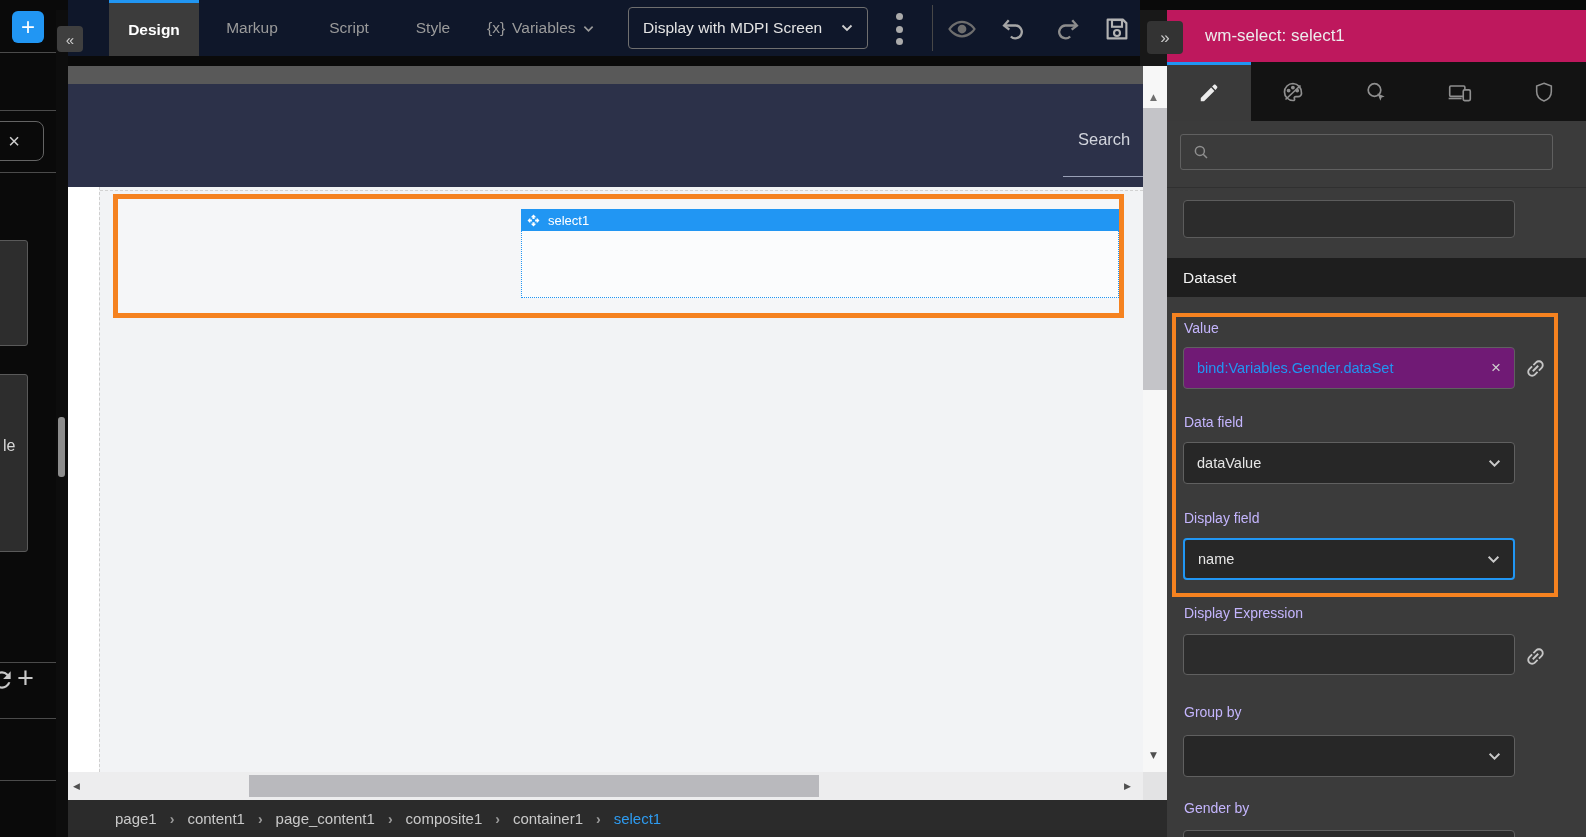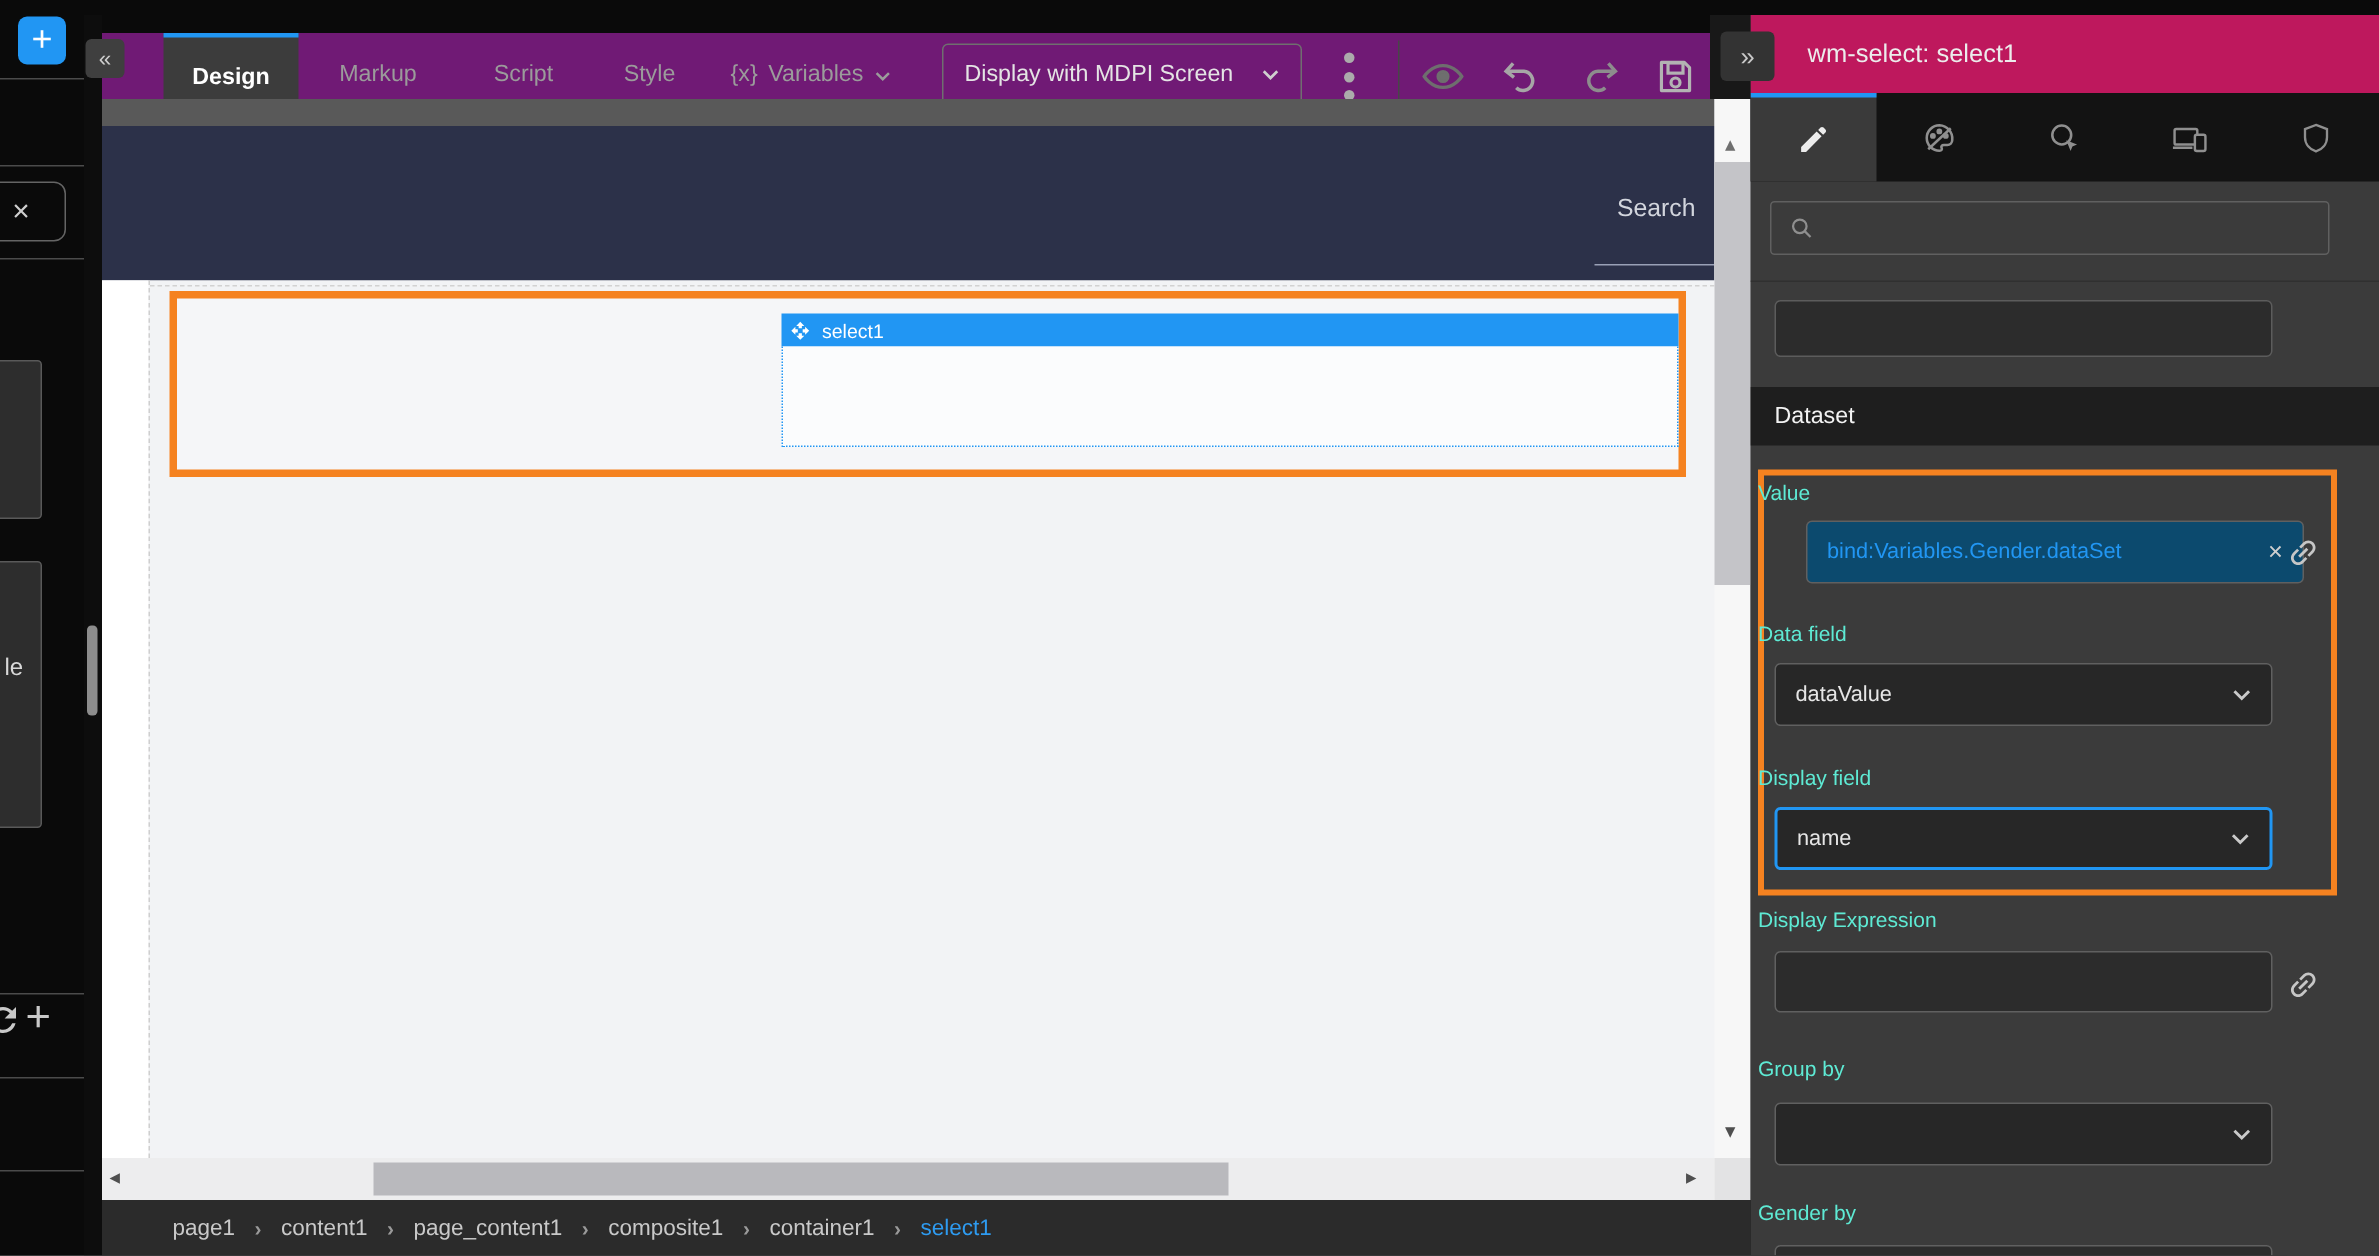--- a/index.html
+++ b/index.html
@@ -19,21 +19,21 @@
   .sb-clip{position:absolute;left:22px;top:62px;color:#d8d8d8;font-size:16px;}
   .sb-scrollgap{left:56px;top:10px;width:12px;height:827px;background:#0d0d0d;}
   .sb-thumb{position:absolute;left:2px;top:407px;width:7px;height:60px;background:#8d8d8d;border-radius:3px;}
   .refresh-ic{left:-11px;top:667px;color:#c9c9c9;}
   .add-ic{left:17px;top:662px;color:#c9c9c9;font-size:29px;font-weight:400;}
 
   .collapse-btn{left:57px;top:26px;width:26px;height:26px;background:#3f3f3f;border-radius:4px;color:#cfcfcf;
                 font-size:15px;display:flex;align-items:center;justify-content:center;z-index:4;}
 
   
-  .toolbar{left:68px;top:22px;width:1072px;height:56px;background:#701a75;}
+  .toolbar{left:68px;top:0;width:1072px;height:56px;background:#0f172a;}
   .tabs{position:absolute;left:41px;top:0;height:56px;display:flex;}
   .ttab{height:56px;display:flex;align-items:center;justify-content:center;color:#9b9b9b;
         font-size:15.5px;box-sizing:border-box;}
   .ttab.active{background:#3c3c3c;border-top:3px solid #2196f3;color:#fff;font-weight:700;}
   .vars{position:absolute;left:419px;top:0;height:56px;display:flex;align-items:center;gap:7px;color:#9b9b9b;font-size:15.5px;}
   .device-btn{position:absolute;left:560px;top:7px;width:240px;height:42px;border:1px solid #6f6f6f;border-radius:4px;
               box-sizing:border-box;display:flex;align-items:center;justify-content:space-between;
               padding:0 14px;color:#e4e4e4;font-size:15.5px;background:transparent;}
   .kebab{position:absolute;left:826px;top:13px;width:10px;height:32px;display:flex;flex-direction:column;
          align-items:center;justify-content:space-between;}
@@ -86,25 +86,25 @@
              box-sizing:border-box;display:flex;align-items:center;gap:9px;padding:0 11px;color:#8f8f8f;}
   .rp-search input{flex:1;background:transparent;border:none;outline:none;color:#ddd;font-size:15px;
                    font-family:"Liberation Sans",sans-serif;}
   .rp-search input::placeholder{color:#8a8a8a;}
   .rp-div{position:absolute;left:0;top:177px;width:100%;height:1px;background:#303030;}
   .rp-empty-input{position:absolute;left:16px;top:190px;width:332px;height:38px;background:#2c2c2c;
                   border:1px solid #5c5c5c;border-radius:4px;box-sizing:border-box;}
   .rp-sec{position:absolute;left:0;top:248px;width:100%;height:39px;background:#1e1e1e;color:#f2f2f2;
           font-size:15.5px;display:flex;align-items:center;padding-left:16px;box-sizing:border-box;}
   .o-group{position:absolute;left:5px;top:303px;width:386px;height:284px;border:4px solid #f58220;box-sizing:border-box;}
-  .rp-label{position:absolute;left:5px;color:#5eead4;font-size:14px;}
+  .rp-label{position:absolute;left:17px;color:#c4b5fd;font-size:14px;}
   .rp-field{position:absolute;left:16px;width:332px;height:42px;border:1px solid #606060;border-radius:4px;
             box-sizing:border-box;display:flex;align-items:center;justify-content:space-between;
             padding:0 13px;font-size:14.5px;}
-  .f-bind{background:#0c4a6e;color:#2196f3;margin-left:21px;}
+  .f-bind{background:#701a75;color:#2196f3;}
   .f-select{background:#272727;color:#e6e6e6;}
   .f-input{background:#2c2c2c;}
   .f-focus{border:2px solid #2196f3;}
   .clear-x{color:#cfcfcf;font-size:17px;}
   .chev{color:#c9c9c9;}
   .link-ic{position:absolute;left:357px;color:#c6c6c6;}
 </style>
 </head>
 <body>
 

